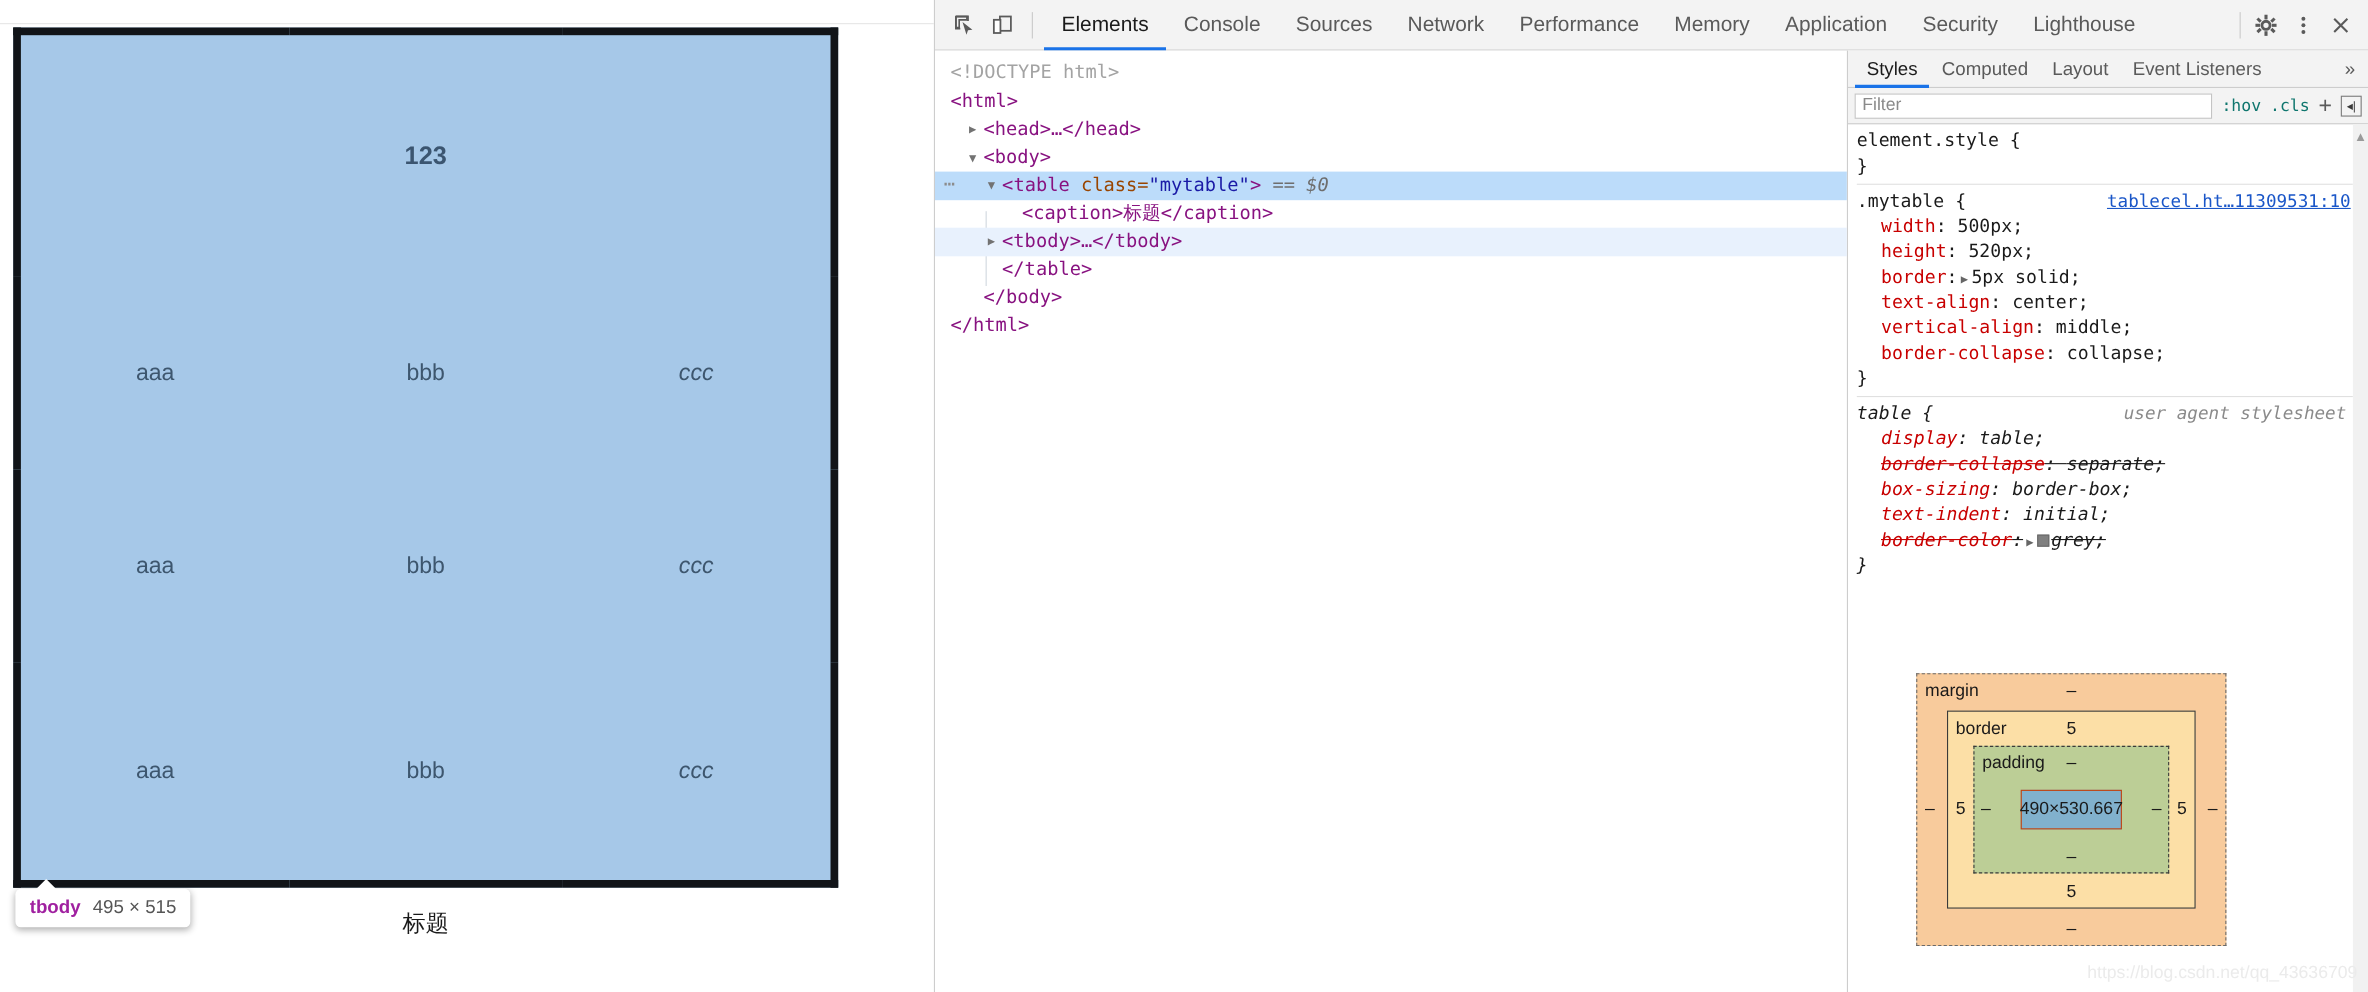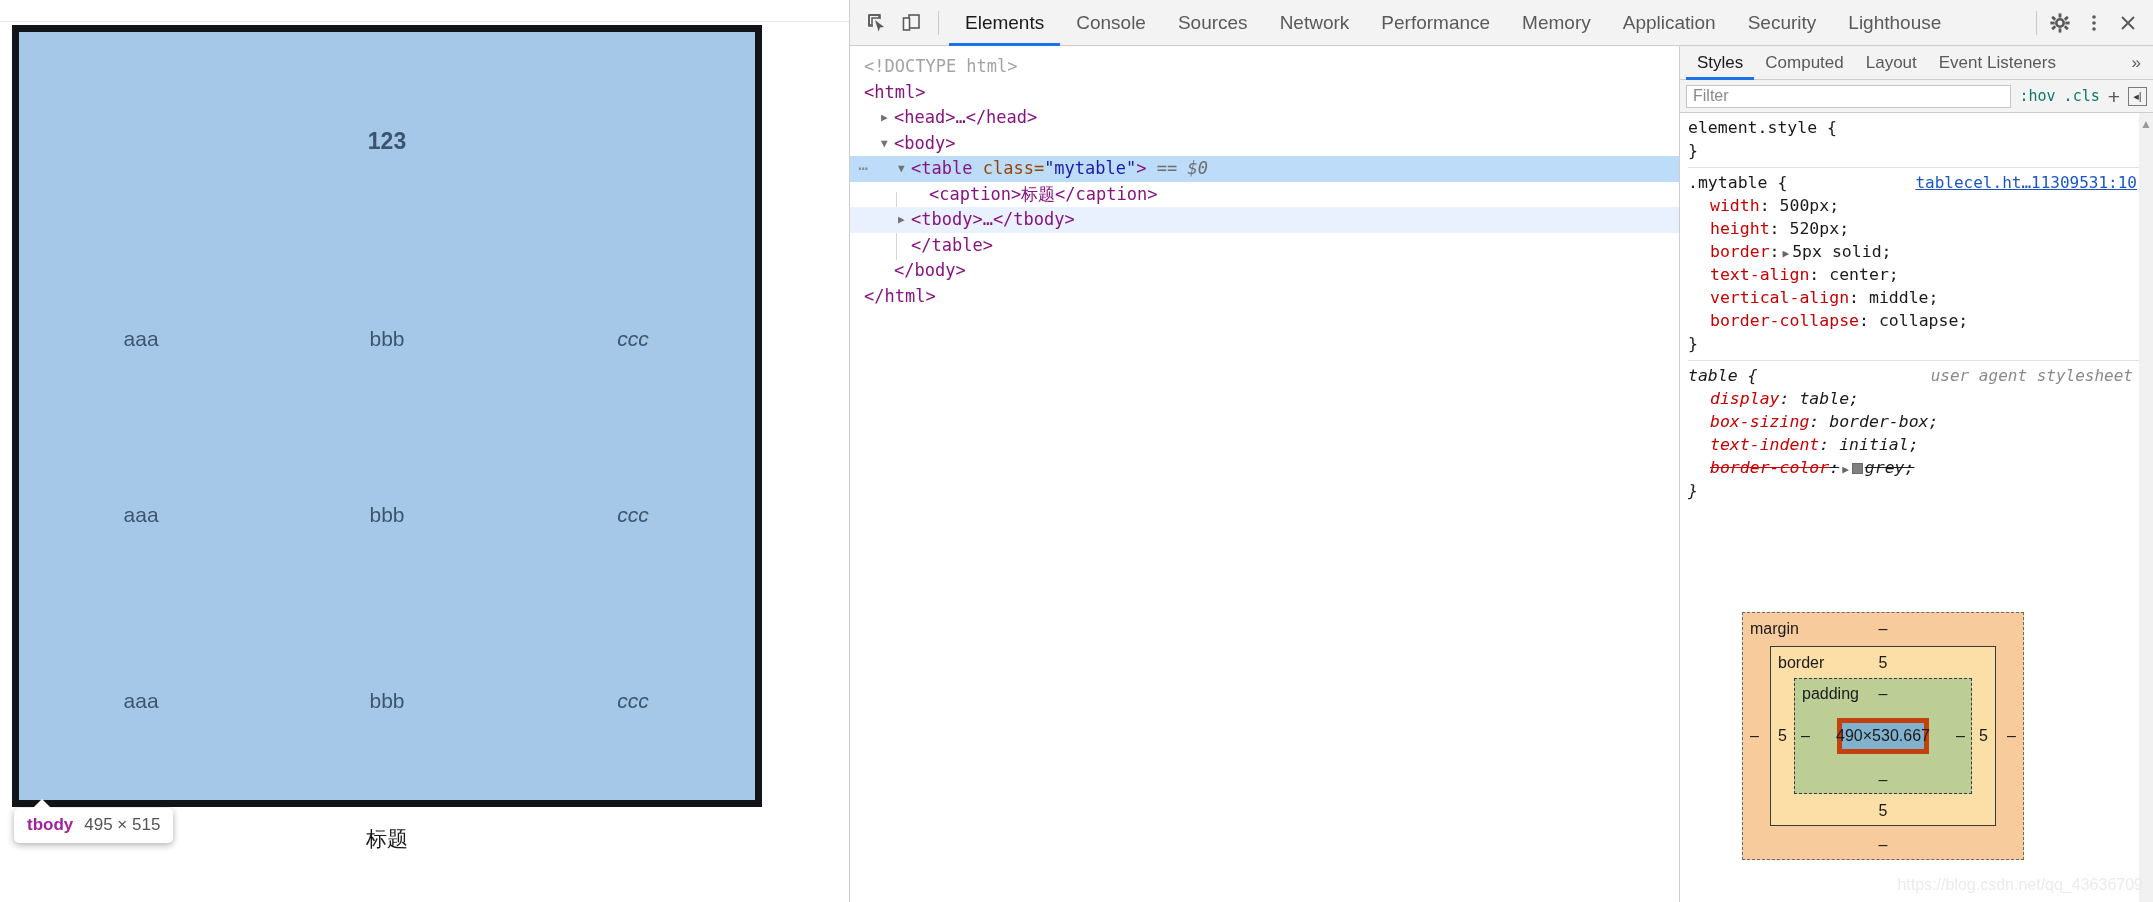--- a/index.html
+++ b/index.html
@@ -228,21 +228,21 @@
   .bm-border {
     position: absolute; left: 28px; top: 34px; right: 28px; bottom: 34px;
     background: #fcdfa6; border: 1px solid #3a3a3a;
   }
   .bm-padding {
     position: absolute; left: 52px; top: 66px; right: 52px; bottom: 66px;
     background: #bcce96; border: 1px dashed #3a3a3a;
   }
   .bm-content {
     position: absolute; left: 95px; top: 106px; right: 95px; bottom: 106px;
-    background: #81b1cd; border: 5px solid #c2410c;
+    background: #81b1cd; border: 1px solid #c2410c;
     display: flex; align-items: center; justify-content: center;
     font-size: 16px; color: #1a1a1a; white-space: nowrap;
   }
   .bm-label { position: absolute; font-size: 16px; color: #1a1a1a; }
   .bm-val { position: absolute; font-size: 16px; color: #1a1a1a; }
   .bm-lbl-margin { left: 7px; top: 7px; }
 
   .watermark {
     position: absolute; right: 10px; bottom: 8px;
     font-size: 16px; color: #ebebeb;
@@ -439,20 +439,21 @@
             <div class="rline"><span class="prop">border-collapse</span><span class="pval">:&nbsp;</span><span class="pval">collapse;</span></div>
             <div class="rline"><span class="sel-name">}</span></div>
           </div>
 
           <div class="rule noline">
             <div class="rline">
               <span class="sel-name ua">table {</span>
               <span class="ua-note">user agent stylesheet</span>
             </div>
             <div class="rline"><span class="prop ua">display</span><span class="pval ua">:&nbsp;</span><span class="pval ua">table;</span></div>
+            <div class="rline"><span class="prop ua strike">border-collapse</span><span class="pval ua strike">:&nbsp;</span><span class="pval ua strike">separate;</span></div>
             <div class="rline"><span class="prop ua">box-sizing</span><span class="pval ua">:&nbsp;</span><span class="pval ua">border-box;</span></div>
             <div class="rline"><span class="prop ua">text-indent</span><span class="pval ua">:&nbsp;</span><span class="pval ua">initial;</span></div>
             <div class="rline"><span class="prop ua strike">border-color</span><span class="pval ua strike">:</span><span class="twirl">▶</span><span class="swatch"></span><span class="pval ua strike">grey;</span></div>
             <div class="rline"><span class="sel-name ua">}</span></div>
           </div>
 
         </div>
 
         <div class="boxmodel">
           <div class="bm-margin">

